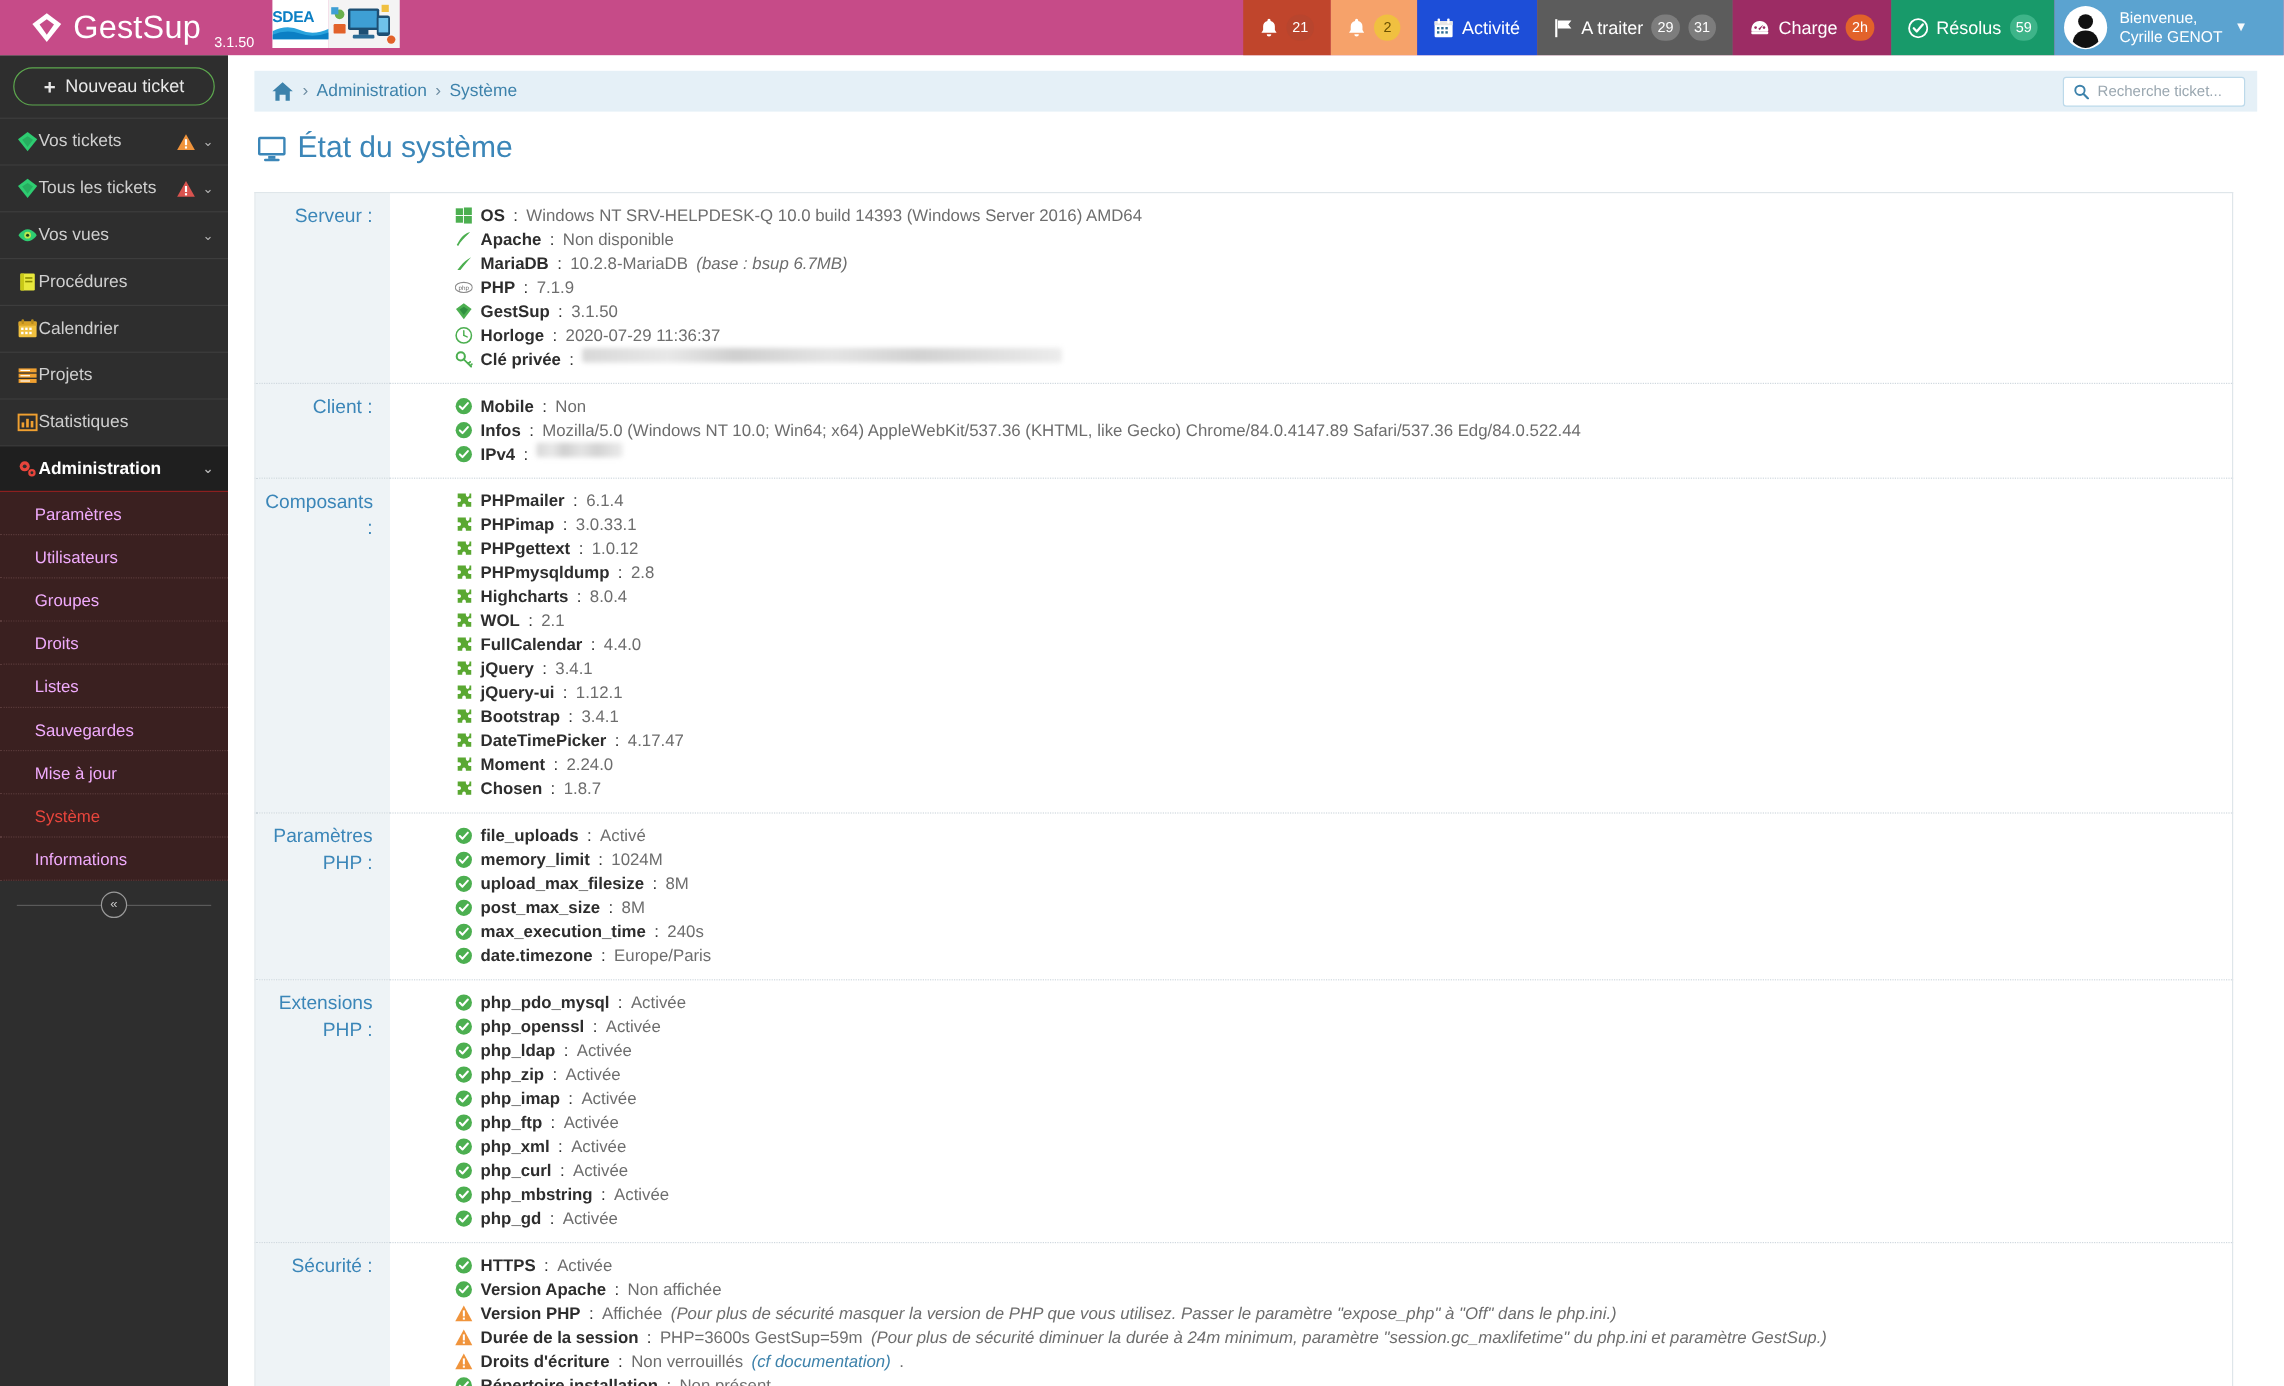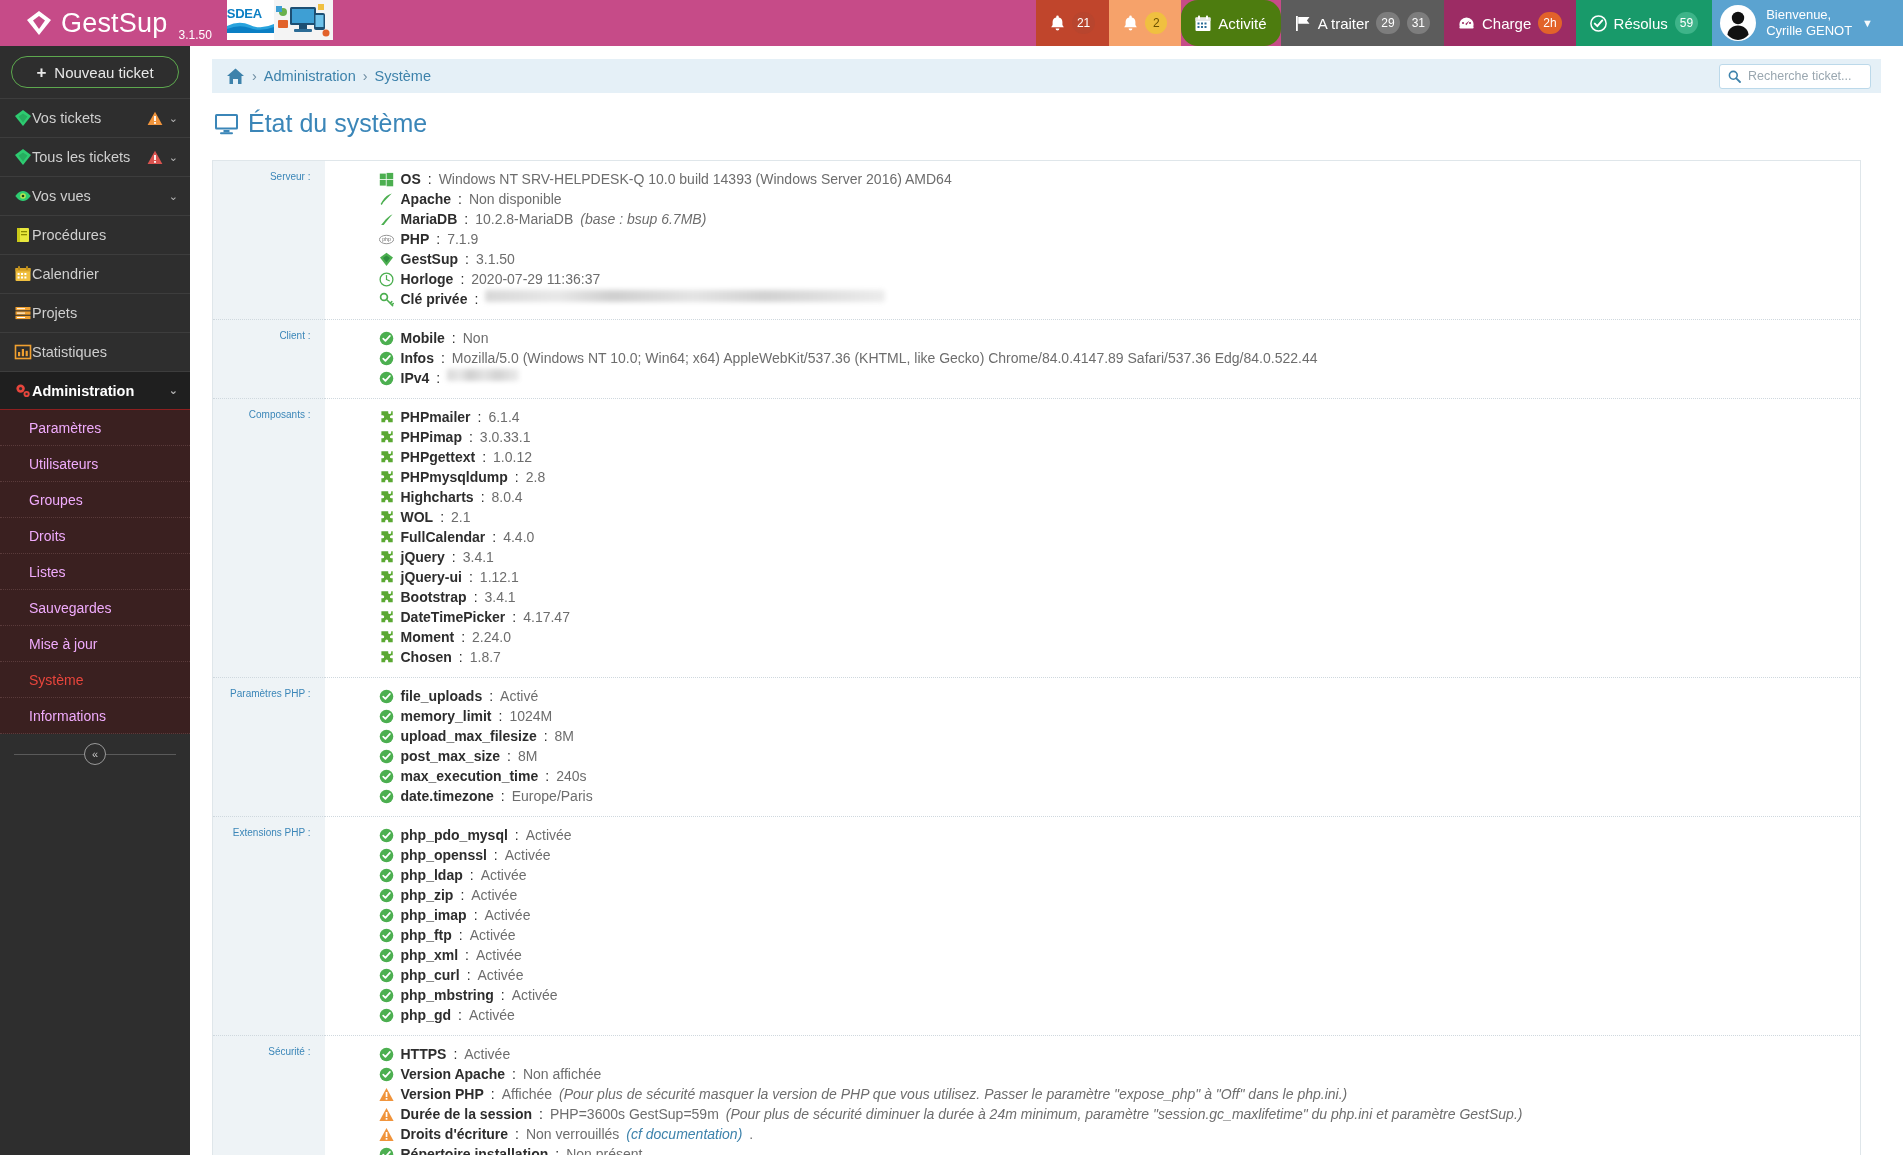--- a/index.html
+++ b/index.html
@@ -54,21 +54,21 @@
   .topbar-spacer { flex: 1 1 auto; }
 
   .tb-item {
     display: flex; align-items: center; gap: 7px;
     padding: 0 14px; color: #fff; height: 46px;
     font-size: 15px; white-space: nowrap;
     cursor: pointer;
   }
   .tb-alert1 { background: #c0452c; }
   .tb-alert2 { background: #f6a26a; }
-  .tb-activity { background: #4d7c0f; border-radius: 17px; }
+  .tb-activity { background: #1d4ed8; }
   .tb-traiter { background: #5c5c5c; }
   .tb-charge { background: #9c2c64; }
   .tb-resolus { background: #189a6a; }
   .tb-user { background: #5ba3d0; }
 
   .badge {
     display: inline-flex; align-items: center; justify-content: center;
     min-width: 22px; height: 22px; padding: 0 5px;
     border-radius: 11px; font-size: 12px; color: #fff;
     background: rgba(0,0,0,0.22);
@@ -186,21 +186,21 @@
     table-layout: fixed;
   }
   .sys-table tr { border-bottom: 1px dotted #cfd8de; }
   .sys-table tr:last-child { border-bottom: none; }
   .sys-table td.lbl {
     width: 112px;
     background: #eef3f6;
     vertical-align: top;
     text-align: right;
     padding: 9px 14px 12px 8px;
-    color: #3b86b8; font-size: 10px;
+    color: #3b86b8; font-size: 16px;
     line-height: 1.35;
   }
   .sys-table td.val {
     vertical-align: top;
     padding: 8px 10px 10px 54px;
     background: #ffffff;
   }
   .row-line {
     display: flex; align-items: flex-start;
     gap: 7px; line-height: 19px; padding: 0.5px 0;

